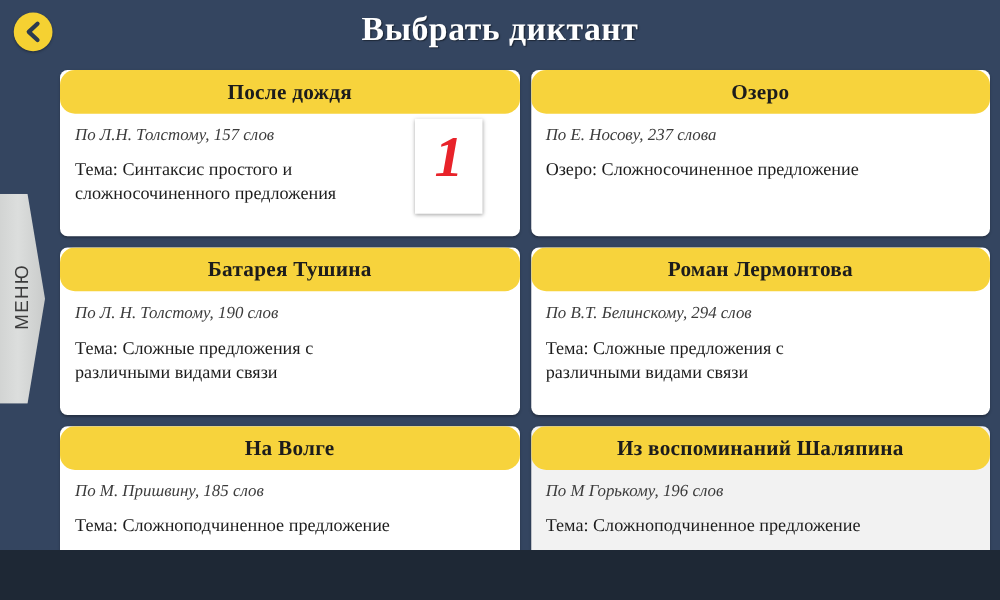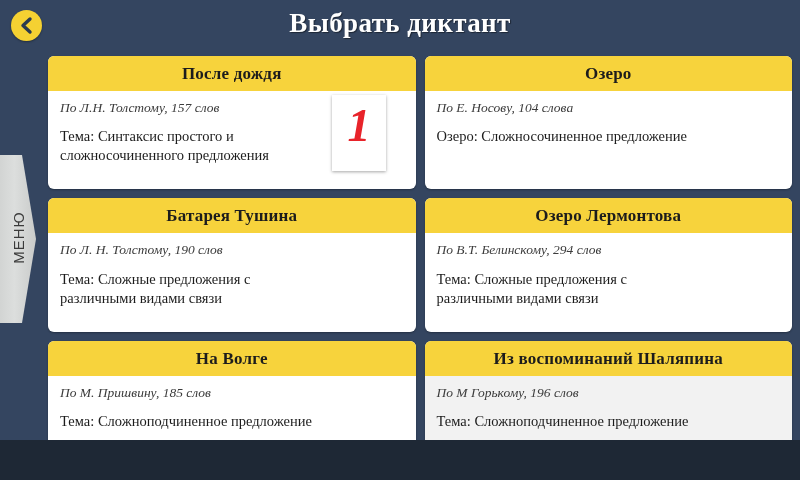--- a/index.html
+++ b/index.html
@@ -111,20 +111,21 @@
     color: #1c1c1c;
     font-family: "Liberation Serif", "DejaVu Serif", serif;
     font-weight: bold;
     font-size: 17px;
     text-align: center;
     line-height: 35px;
     height: 35px;
     letter-spacing: 0.2px;
     white-space: nowrap;
     overflow: hidden;
+    border-radius: 12px;
   }
   .card-body {
     padding: 9px 12px 8px 12px;
     flex: 1;
   }
   .card-author {
     font-family: "Liberation Serif", "DejaVu Serif", serif;
     font-style: italic;
     font-size: 13.5px;
     color: #3c3c3c;
@@ -192,35 +193,35 @@
       <div class="card-title">После дождя</div>
       <div class="card-body">
         <p class="card-author">По Л.Н. Толстому, 157 слов</p>
         <p class="card-topic">Тема: Синтаксис простого и сложносочиненного предложения</p>
       </div>
     </div>
 
     <div class="card">
       <div class="card-title">Озеро</div>
       <div class="card-body">
-        <p class="card-author">По Е. Носову, 104 слова</p>
+        <p class="card-author">По Е. Носову, 237 слова</p>
         <p class="card-topic">Озеро: Сложносочиненное предложение</p>
       </div>
     </div>
 
     <div class="card">
       <div class="card-title">Батарея Тушина</div>
       <div class="card-body">
         <p class="card-author">По Л. Н. Толстому, 190 слов</p>
         <p class="card-topic">Тема: Сложные предложения с различными видами связи</p>
       </div>
     </div>
 
     <div class="card">
-      <div class="card-title">Озеро Лермонтова</div>
+      <div class="card-title">Роман Лермонтова</div>
       <div class="card-body">
         <p class="card-author">По В.Т. Белинскому, 294 слов</p>
         <p class="card-topic">Тема: Сложные предложения с различными видами связи</p>
       </div>
     </div>
 
     <div class="card">
       <div class="card-title">На Волге</div>
       <div class="card-body">
         <p class="card-author">По М. Пришвину, 185 слов</p>

